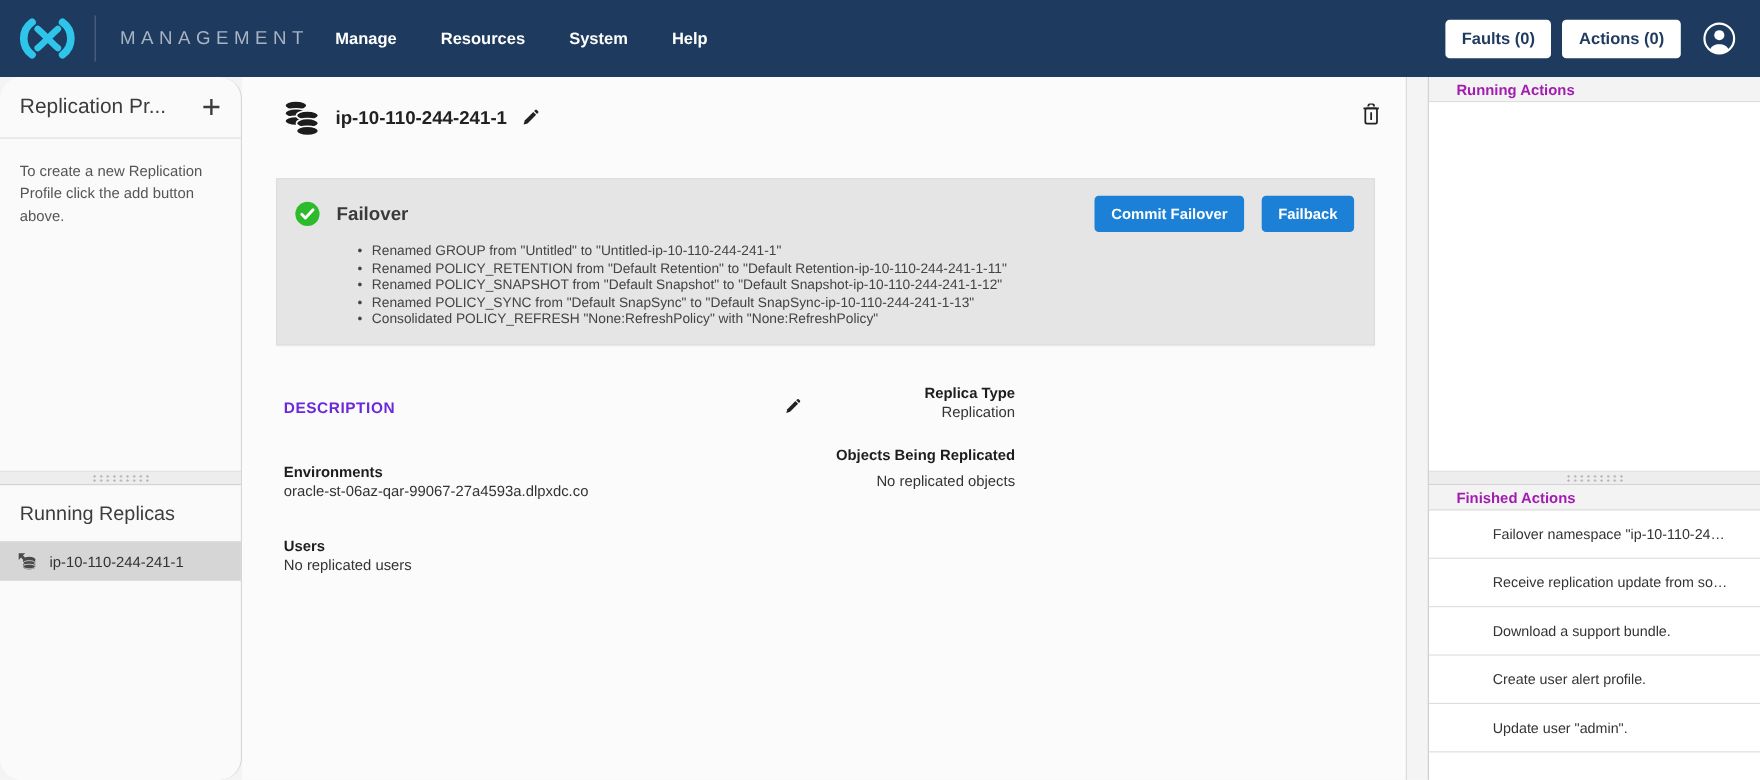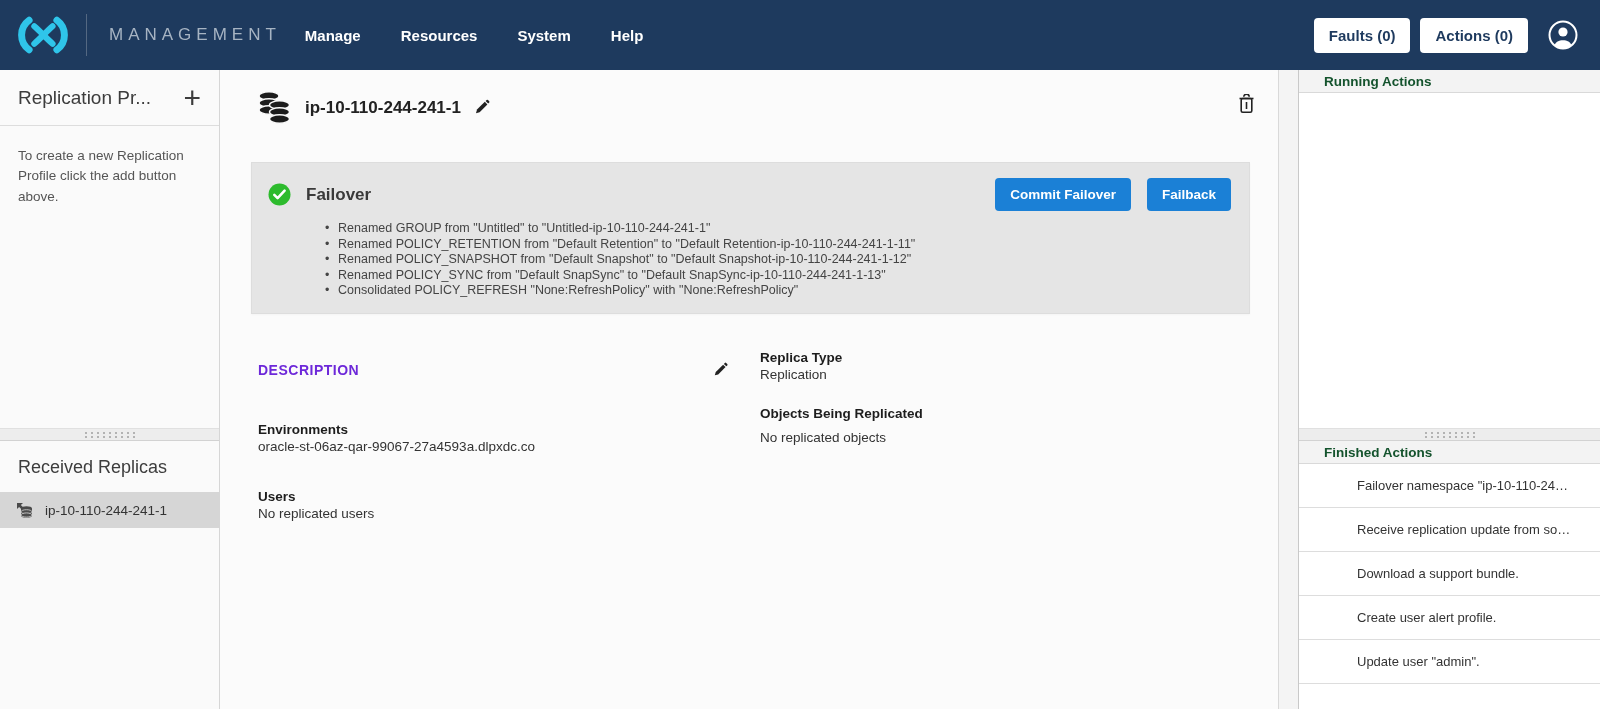--- a/index.html
+++ b/index.html
@@ -11,21 +11,21 @@
   .logo-wrap { width:86px; display:flex; justify-content:center; align-items:center; }
   .nav-divider { width:1px; height:42px; background:#546882; }
   .brand { color:#a7b4c3; font-size:17px; letter-spacing:5px; margin-left:22px; font-weight:400; }
   .nav-menu { display:flex; gap:40px; margin-left:24px; }
   .nav-item { color:#ffffff; font-size:15px; font-weight:bold; cursor:pointer; }
   .nav-right { margin-left:auto; display:flex; align-items:center; gap:10px; padding-right:22px;padding-left:11px; }
   .nav-btn { background:#ffffff; color:#1e3a5e; border:none; border-radius:4px; font-size:15px; font-weight:bold; padding:9px 15px; font-family:inherit; cursor:pointer; }
   .avatar { width:30px; height:30px; margin-left:10px; cursor:pointer; }
 
   
-  .sidebar { position:absolute; left:0; top:70px; width:220px; height:639px; background:#fafafa; border-right:1px solid #d6d6d6; display:flex; flex-direction:column; }
+  .sidebar { position:absolute; left:0; top:70px; width:220px; height:639px; background:#fafafa; border-right:1px solid #d6d6d6; display:flex; flex-direction:column;border-radius:20px; }
   .sb-top { height:358px; display:flex; flex-direction:column; }
   .sb-title-row { height:56px; display:flex; align-items:center; justify-content:space-between; padding:0 18px; border-bottom:1px solid #ddd; }
   .sb-title { font-size:19px; color:#3c3c3c; white-space:nowrap; overflow:hidden; }
   .sb-add { font-size:30px; font-weight:300; color:#3c3c3c; line-height:22px; cursor:pointer; background:none; border:none; font-family:inherit; }
   .sb-hint { padding:20px 18px; font-size:13.5px; color:#555; line-height:1.5; }
   .splitter { height:13px; background:#ededed; border-top:1px solid #e0e0e0; border-bottom:1px solid #d2d2d2; display:flex; align-items:center; justify-content:center; cursor:row-resize; }
   .grip { width:54px; height:7px; background-image:radial-gradient(circle,#b3b3b3 1px,transparent 1.2px); background-size:6px 4px; }
   .sb-received-title { padding:16px 18px 14px 18px; font-size:18px; color:#3d3d3d; }
   .sb-item { height:36px; background:#d6d6d6; display:flex; align-items:center; padding:0 16px; gap:12px; cursor:pointer; }
   .sb-item-label { font-size:13.5px; color:#333; }
@@ -47,27 +47,27 @@
   .card-list li::before { content:"•"; position:absolute; left:0; color:#444; }
 
   .desc-grid { position:absolute; left:38px; top:278px; width:999px; display:flex; }
   .desc-left { width:470px; }
   .desc-label-row { display:flex; align-items:center; justify-content:space-between; margin-top:14px; }
   .desc-label { font-size:14px; font-weight:bold; color:#6d28d9; letter-spacing:0.5px; }
   .block-label { font-size:13.5px; font-weight:bold; color:#1d1d1d; }
   .block-text { font-size:13.5px; color:#333; line-height:19px; }
   .env-block { margin-top:44px; }
   .users-block { margin-top:33px; }
-  .desc-right { margin-left:32px; padding-top:2px; }
+  .desc-right { margin-left:32px; padding-top:2px;text-align:right; }
   .objects-block { margin-top:22px; }
   .objects-value { margin-top:7px; }
 
   
   .right-panel { position:absolute; left:1298px; top:70px; width:302px; height:639px; background:#ffffff; border-left:1px solid #c9c9c9; display:flex; flex-direction:column; }
-  .panel-header { height:23px; background:#f3f3f3; border-bottom:1px solid #d9d9d9; font-size:13.5px; font-weight:bold; color:#14532d; padding-left:25px; display:flex; align-items:center; }
+  .panel-header { height:23px; background:#f3f3f3; border-bottom:1px solid #d9d9d9; font-size:13.5px; font-weight:bold; color:#a21caf; padding-left:25px; display:flex; align-items:center; }
   .running-body { height:335px; background:#fff; }
   .finished-list { list-style:none; }
   .finished-list li { height:44px; line-height:44px; border-bottom:1px solid #ddd; padding-left:58px; padding-right:8px; font-size:13px; color:#333; white-space:nowrap; overflow:hidden; cursor:pointer; }
 
   svg { display:block; }
 </style>
 </head>
 <body>
 
 <div class="navbar">
@@ -105,21 +105,21 @@
     <div class="sb-title-row">
       <span class="sb-title">Replication Pr...</span>
       <button class="sb-add">+</button>
     </div>
     <div class="sb-hint">To create a new Replication Profile click the add button above.</div>
   </div>
   <div class="splitter">
     <div class="grip"></div>
   </div>
   <div>
-    <div class="sb-received-title">Received Replicas</div>
+    <div class="sb-received-title">Running Replicas</div>
     <div class="sb-item">
       <svg width="17" height="17" viewBox="0 0 17 17">
         <path d="M1 1 h6 l-2.1 2.1 2.6 2.6 -1.8 1.8 -2.6 -2.6 L1 7 Z" fill="#4a4a4a"></path>
         <ellipse cx="10.5" cy="6.5" rx="5.5" ry="2.3" fill="#4a4a4a"></ellipse>
         <path d="M5 6.5 v7 a5.5 2.3 0 0 0 11 0 v-7 Z" fill="#4a4a4a"></path>
         <ellipse cx="10.5" cy="9.8" rx="5.5" ry="2.1" fill="#4a4a4a" stroke="#d6d6d6" stroke-width="0.8"></ellipse>
         <ellipse cx="10.5" cy="13" rx="5.5" ry="2.1" fill="#4a4a4a" stroke="#d6d6d6" stroke-width="0.8"></ellipse>
       </svg>
       <span class="sb-item-label">ip-10-110-244-241-1</span>
     </div>

